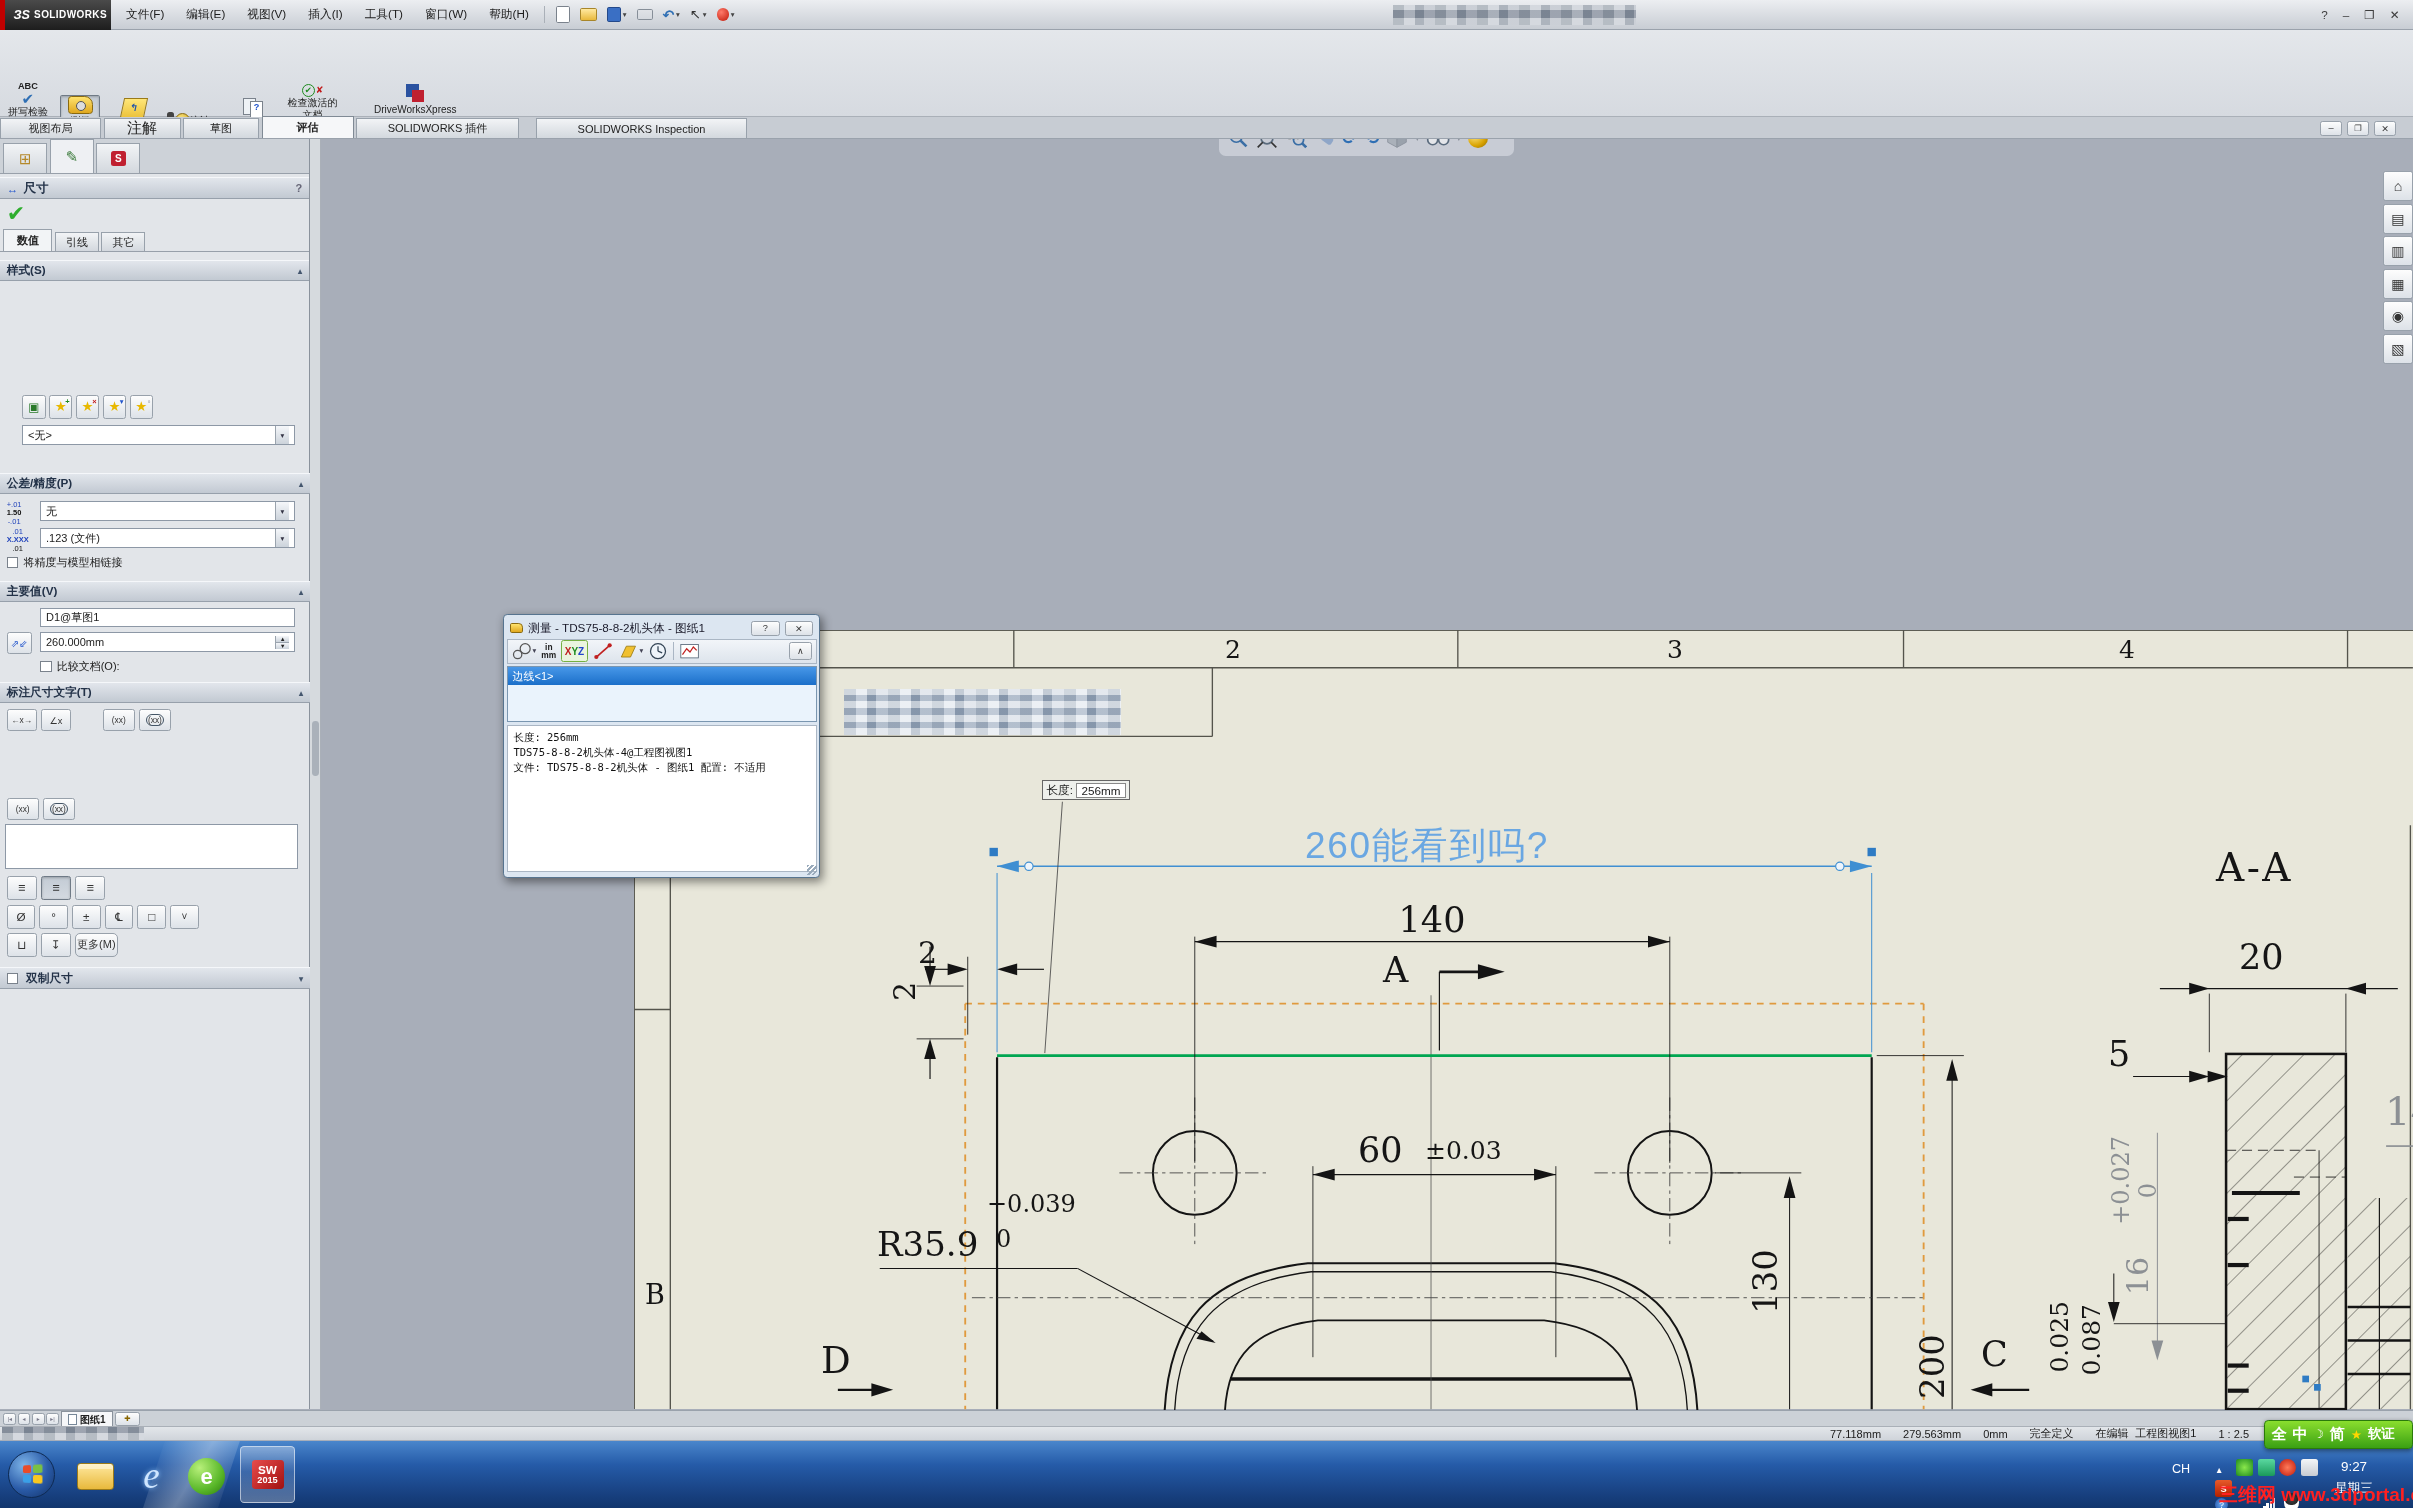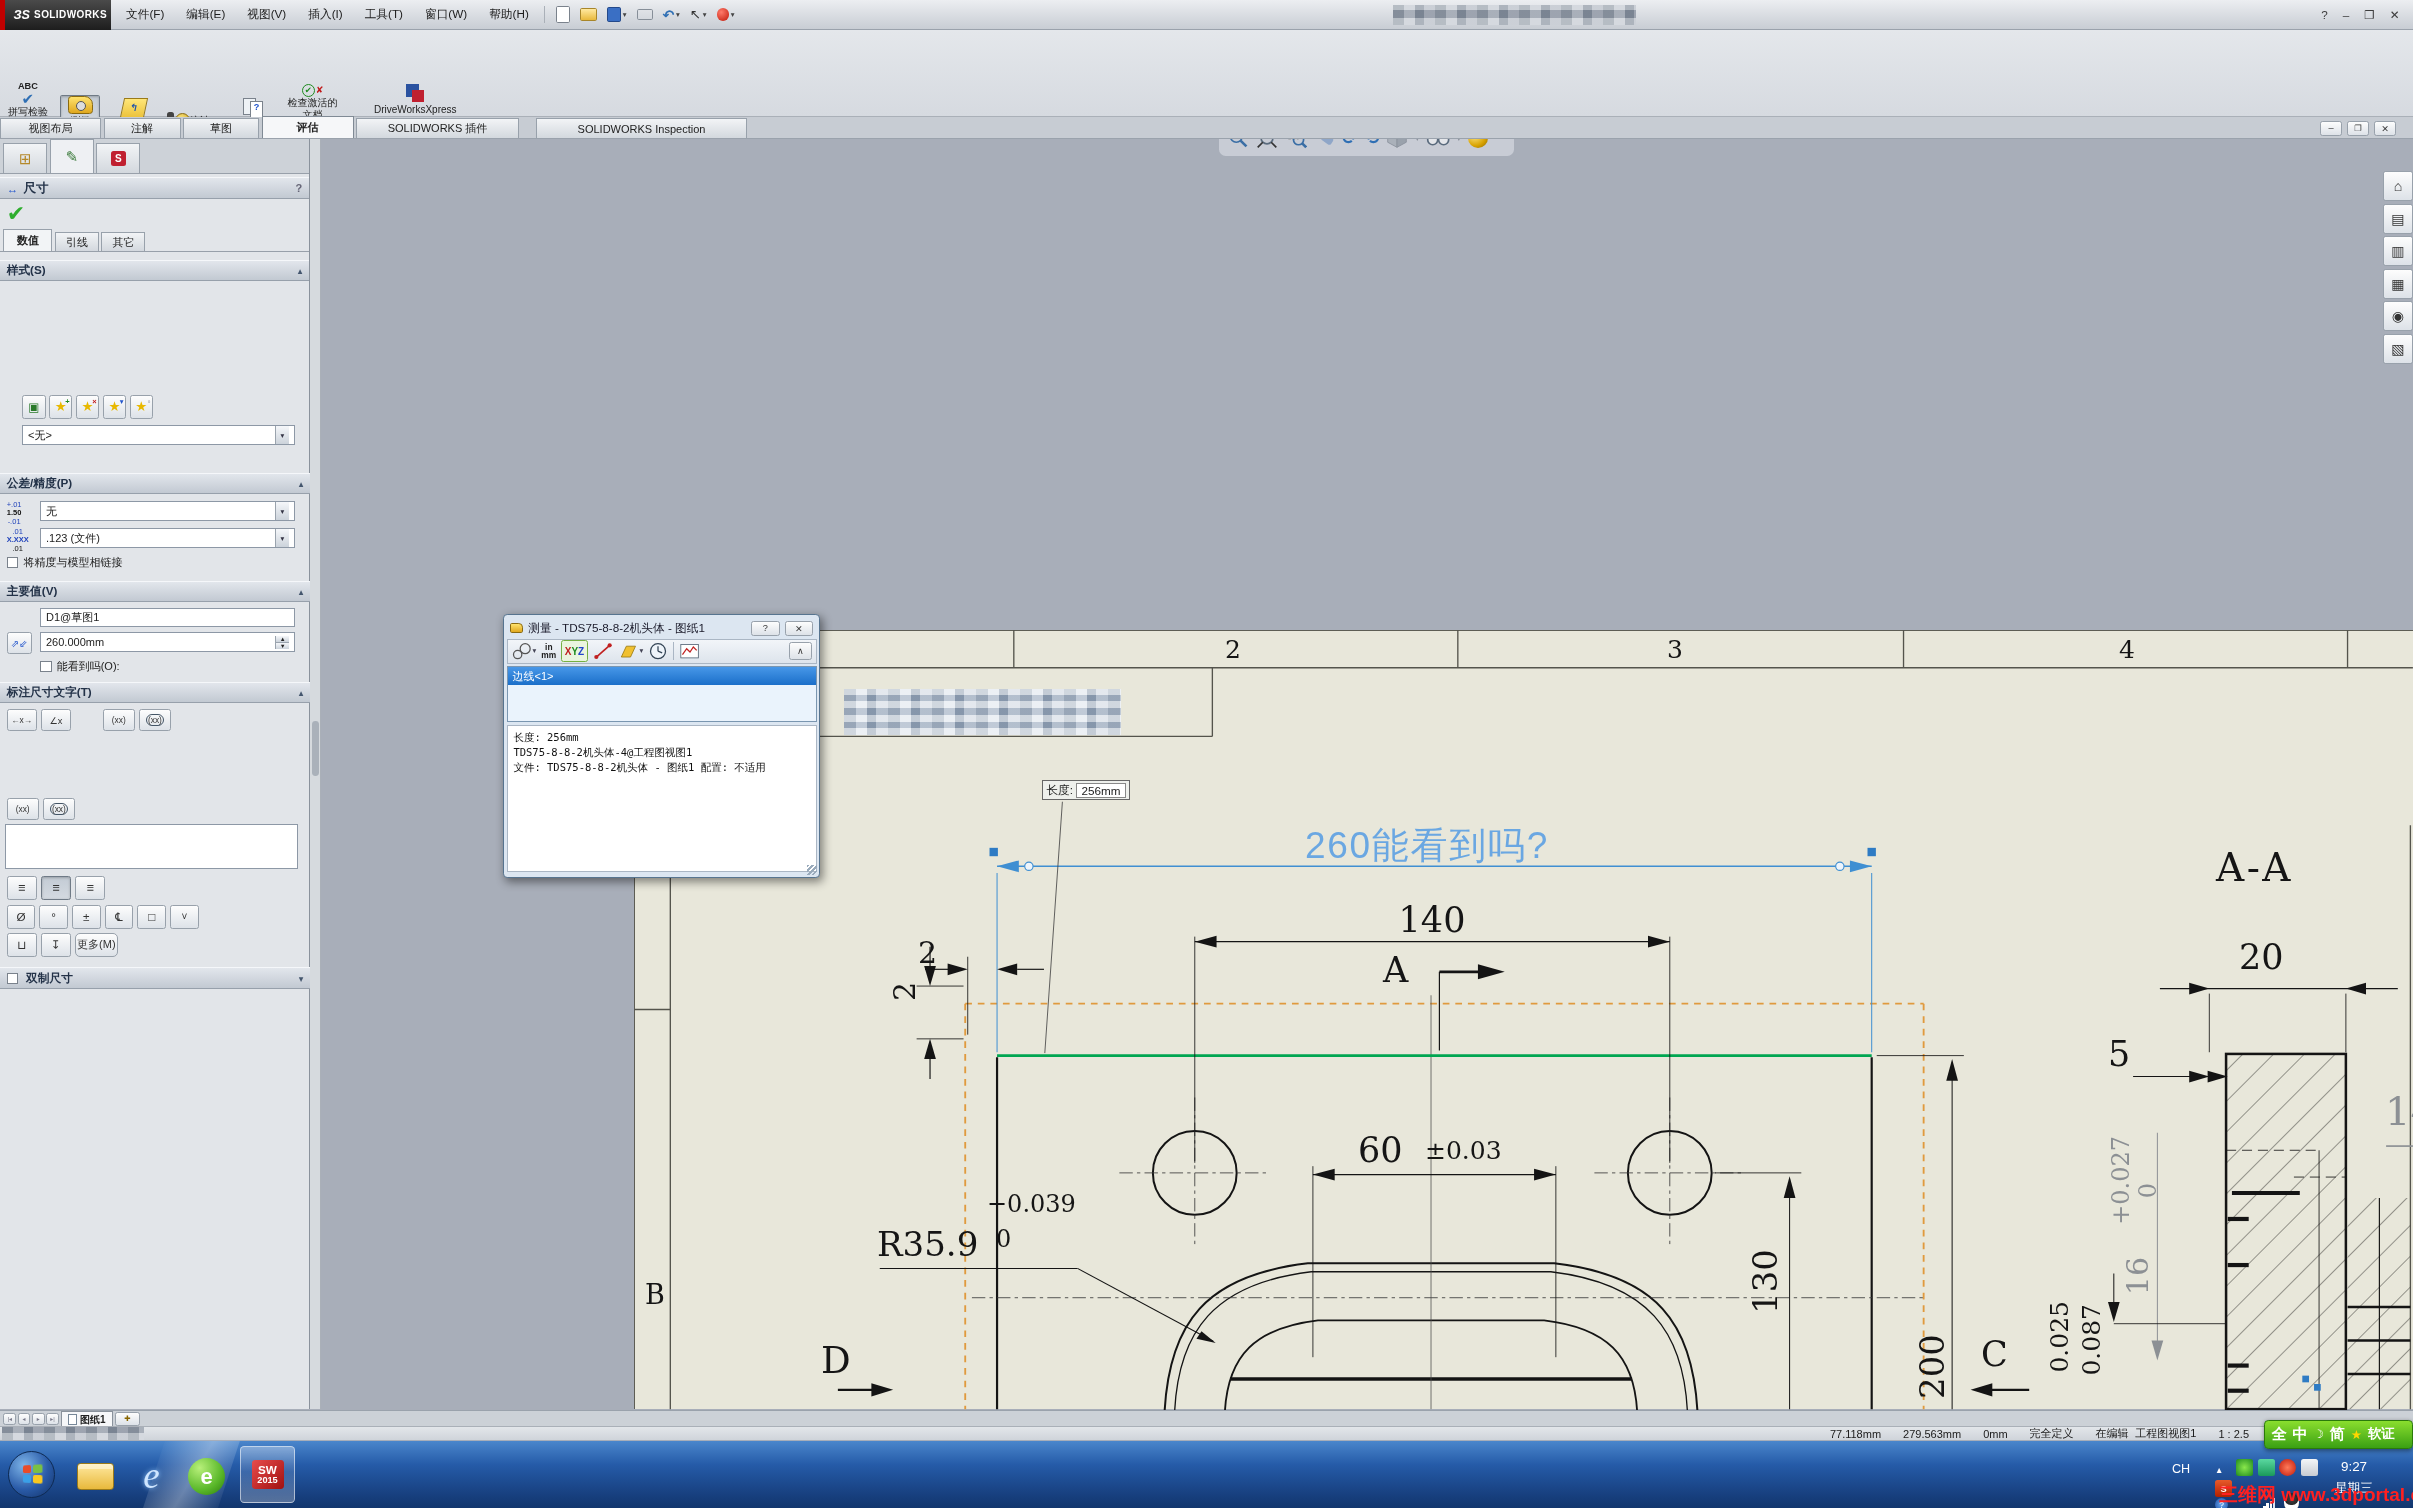--- a/index.html
+++ b/index.html
@@ -378,21 +378,21 @@
           <i class="abs" style="left:7.5px;top:5.9px;width:12.6px;height:12.6px;background:#c02030"></i>
         </span>
       <span>DriveWorksXpress</span>
       <span>向导</span>
     </div>
   </div>
 </div>
 
 <div class="abs flex" style="left:0;top:117px;width:2413px;height:22px;background:#c7ccd3;border-bottom:0.8px solid #9aa2ac;z-index:6;align-items:flex-end">
   <span class="tabface" style="width:101px;height:20px;font-size:11px">视图布局</span>
-  <span class="tabface" style="width:77px;height:20px;font-size:11px;margin-left:2.5px">注解</span>
+  <span class="tabface" style="width:77px;height:20px;font-size:15px;margin-left:2.5px">注解</span>
   <span class="tabface" style="width:76px;height:20px;font-size:11px;margin-left:2.5px">草图</span>
   <span class="tabface" style="width:92px;height:22px;font-size:11px;margin-left:2.5px;background:#f6f7f9;border-color:#808a95;font-weight:bold">评估</span>
   <span class="tabface" style="width:163px;height:20px;font-size:11px;margin-left:2.5px">SOLIDWORKS 插件</span>
   <span class="tabface" style="width:211px;height:20px;font-size:11px;margin-left:17px">SOLIDWORKS Inspection</span>
   <span class="flex" style="margin-left:auto;gap:5px;padding:0 17px 2.5px 0">
     <span class="btn" style="width:22px;height:15px;font-size:9.2px">–</span>
     <span class="btn" style="width:22px;height:15px;font-size:8.4px">❐</span>
     <span class="btn" style="width:22px;height:15px;font-size:9.2px">✕</span>
   </span>
 </div>
@@ -486,21 +486,21 @@
     </span>
   <div class="field abs" style="left:40px;top:493px;width:255px;height:20px">
       <span>260.000mm</span>
     <span style="margin-left:auto;display:flex;flex-direction:column;border-left:0.8px solid #9aa3ad">
       <span style="font-size:5.9px;padding:0 3.4px;background:linear-gradient(#f5f7fa,#ccd3db)">▲</span>
       <span style="font-size:5.9px;padding:0 3.4px;background:linear-gradient(#f5f7fa,#ccd3db);border-top:0.8px solid #9aa3ad">▼</span>
     </span>
   </div>
   <div class="abs flex" style="left:40px;top:520px;gap:5px">
     <span style="width:11.7px;height:11.7px;background:#fff;border:0.8px solid #7a828c"></span>
-    <span style="font-size:11px">能看到吗(O):</span>
+    <span style="font-size:11px">比较文档(O):</span>
   </div>
 
   <div class="abs hdrbar" style="left:0;top:543px;width:310px;height:21px">
       <span>标注尺寸文字(T)</span>
       <span class="chev">▴</span>
     </div>
   <div class="abs flex" style="left:6.7px;top:570px;gap:4.2px">
     <span class="btn" style="width:30px;height:22px;font-size:8.4px">
         <span>←x→</span>
       </span>

